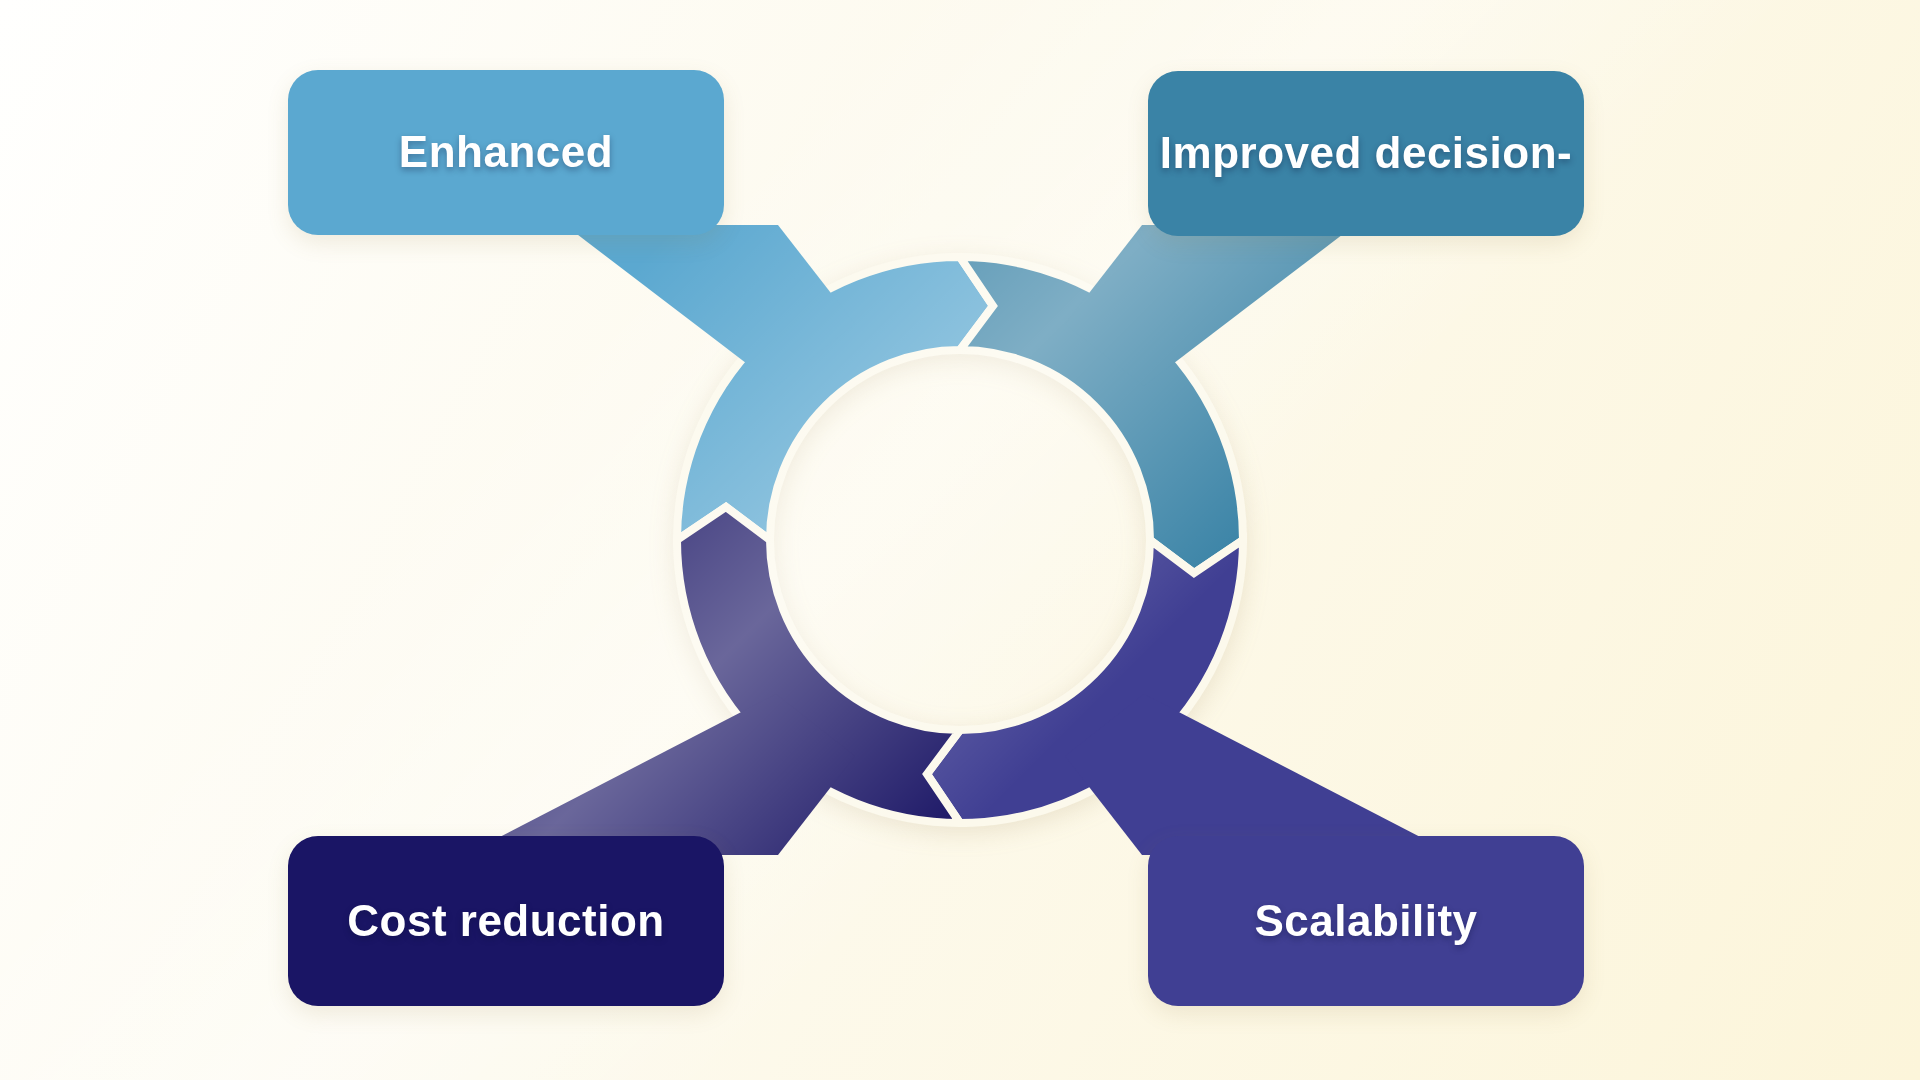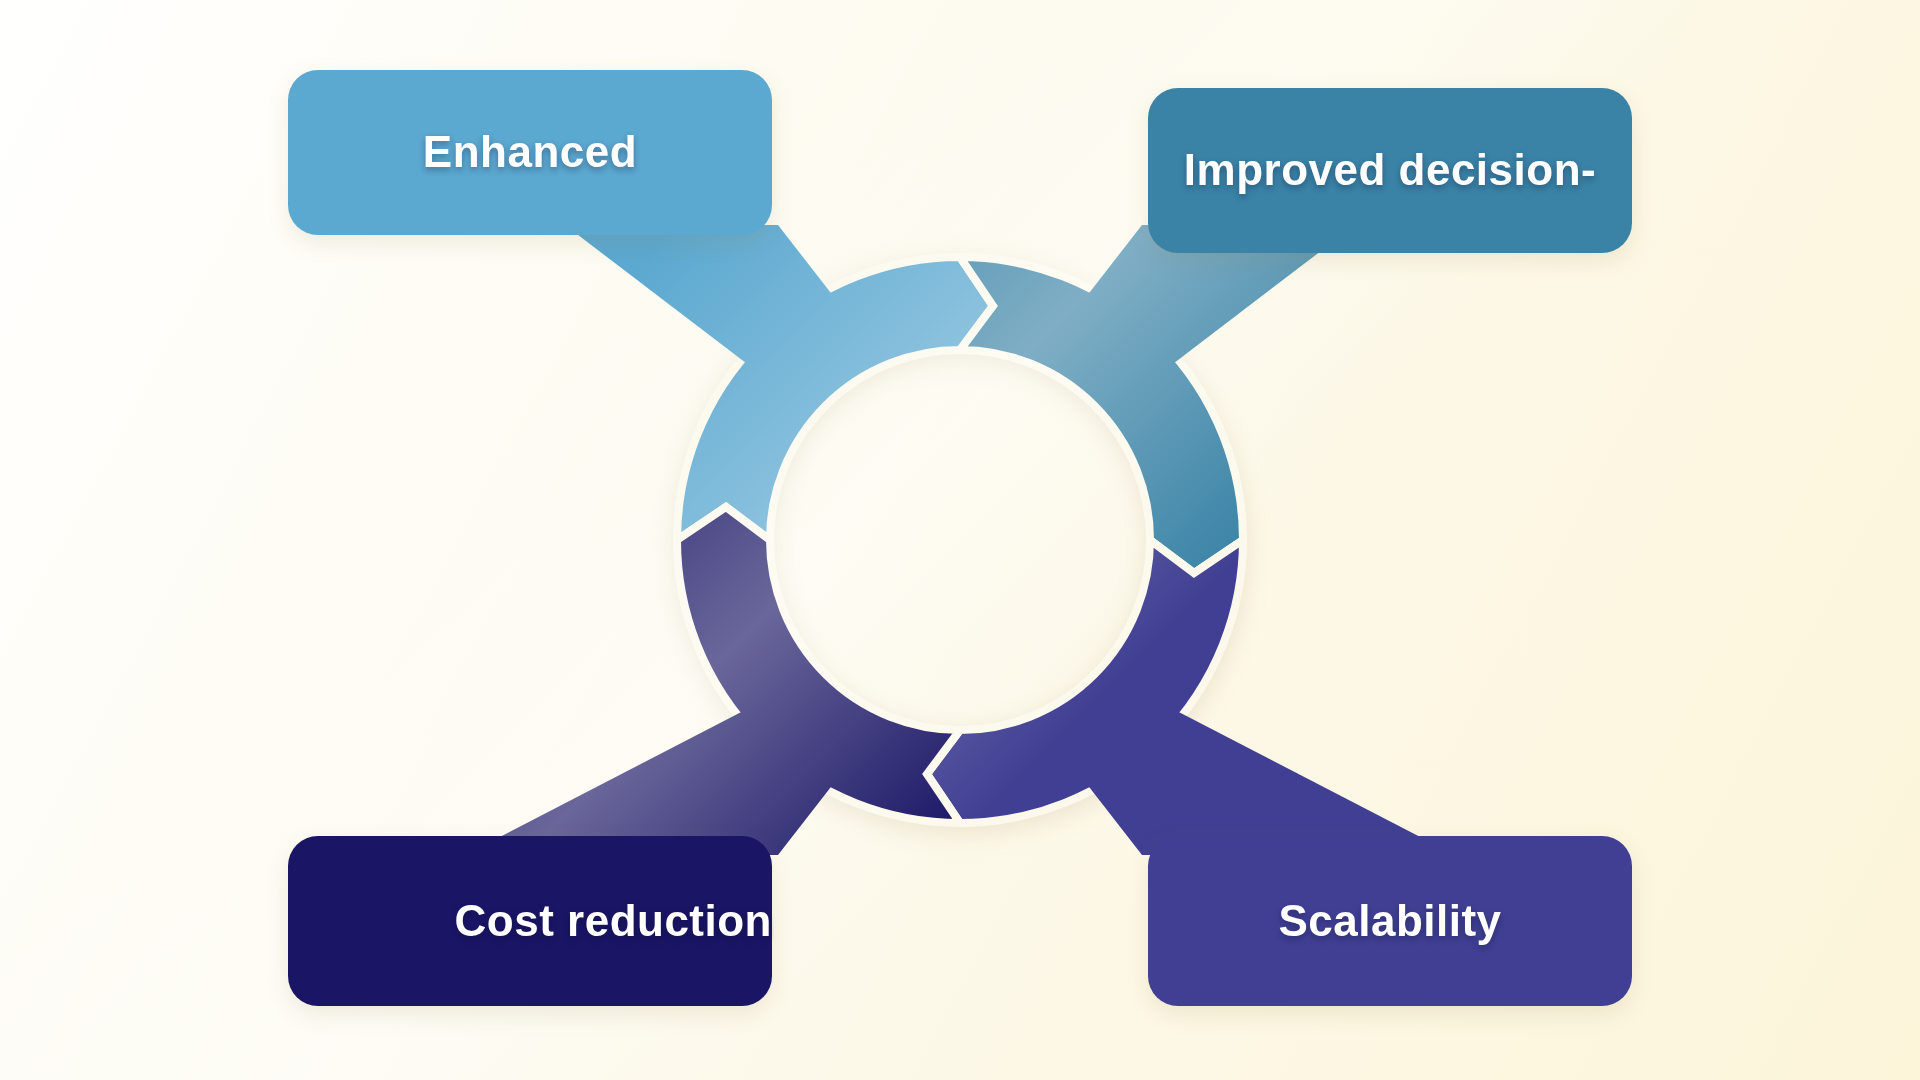--- a/index.html
+++ b/index.html
@@ -11,31 +11,31 @@
     background:linear-gradient(118deg,#fffffe 0%,#fdfaee 42%,#fcf5da 100%);
   }
   .stage::after{ 
     content:"";position:absolute;inset:0;pointer-events:none;
     background:linear-gradient(135deg,rgba(255,255,255,0) 30%,rgba(255,255,255,.35) 46%,rgba(255,255,255,0) 60%);
   }
   svg.cycle{position:absolute;left:0;top:0;width:1920px;height:1080px;}
   .seg{stroke-width:8;stroke-linejoin:miter;}
   .ringshadow{filter:drop-shadow(0 6px 12px rgba(140,120,60,.16));}
   .card{
-    position:absolute;width:484px;
+    position:absolute;width:436px;
     border-radius:30px;
     display:flex;flex-direction:column;align-items:center;justify-content:center;
     color:#fff;font-weight:700;font-size:44px;line-height:1.32;
     letter-spacing:.5px;text-align:center;
     text-shadow:0 3px 6px rgba(12,16,55,.35);
     box-shadow:0 8px 22px rgba(150,130,70,.14);
     z-index:2;
   }
   .card.tl{left:288px;top:70px;height:165px;}
-  .card.tr{left:1148px;top:88px;height:165px;}
+  .card.tr{left:1148px;top:71px;height:165px;}
   .card.bl{left:288px;top:836px;height:170px;}
   .card.br{left:1148px;top:836px;height:170px;}
   .card span{display:block;}
 </style>
 </head>
 <body>
 
 <div class="stage">
 
   <svg class="cycle" viewBox="0 0 1920 1080" aria-hidden="true">
@@ -56,21 +56,21 @@
   </svg>
 
   <div class="card tl" style="background-color: rgb(91, 168, 208);">
     <span>Enhanced</span>
   </div>
 
   <div class="card tr" style="background-color: rgb(58, 131, 166);">
     <span>Improved decision-</span>
   </div>
 
-  <div class="card bl" style="background-color: rgb(26, 21, 101); align-items: flex-end;">
+  <div class="card bl" style="background-color: rgb(26, 21, 101);">
     <span>Cost reduction</span>
   </div>
 
   <div class="card br" style="background-color: rgb(64, 63, 147); align-items: center;">
     <span>Scalability</span>
   </div>
 
 </div>
 
 </body></html>

